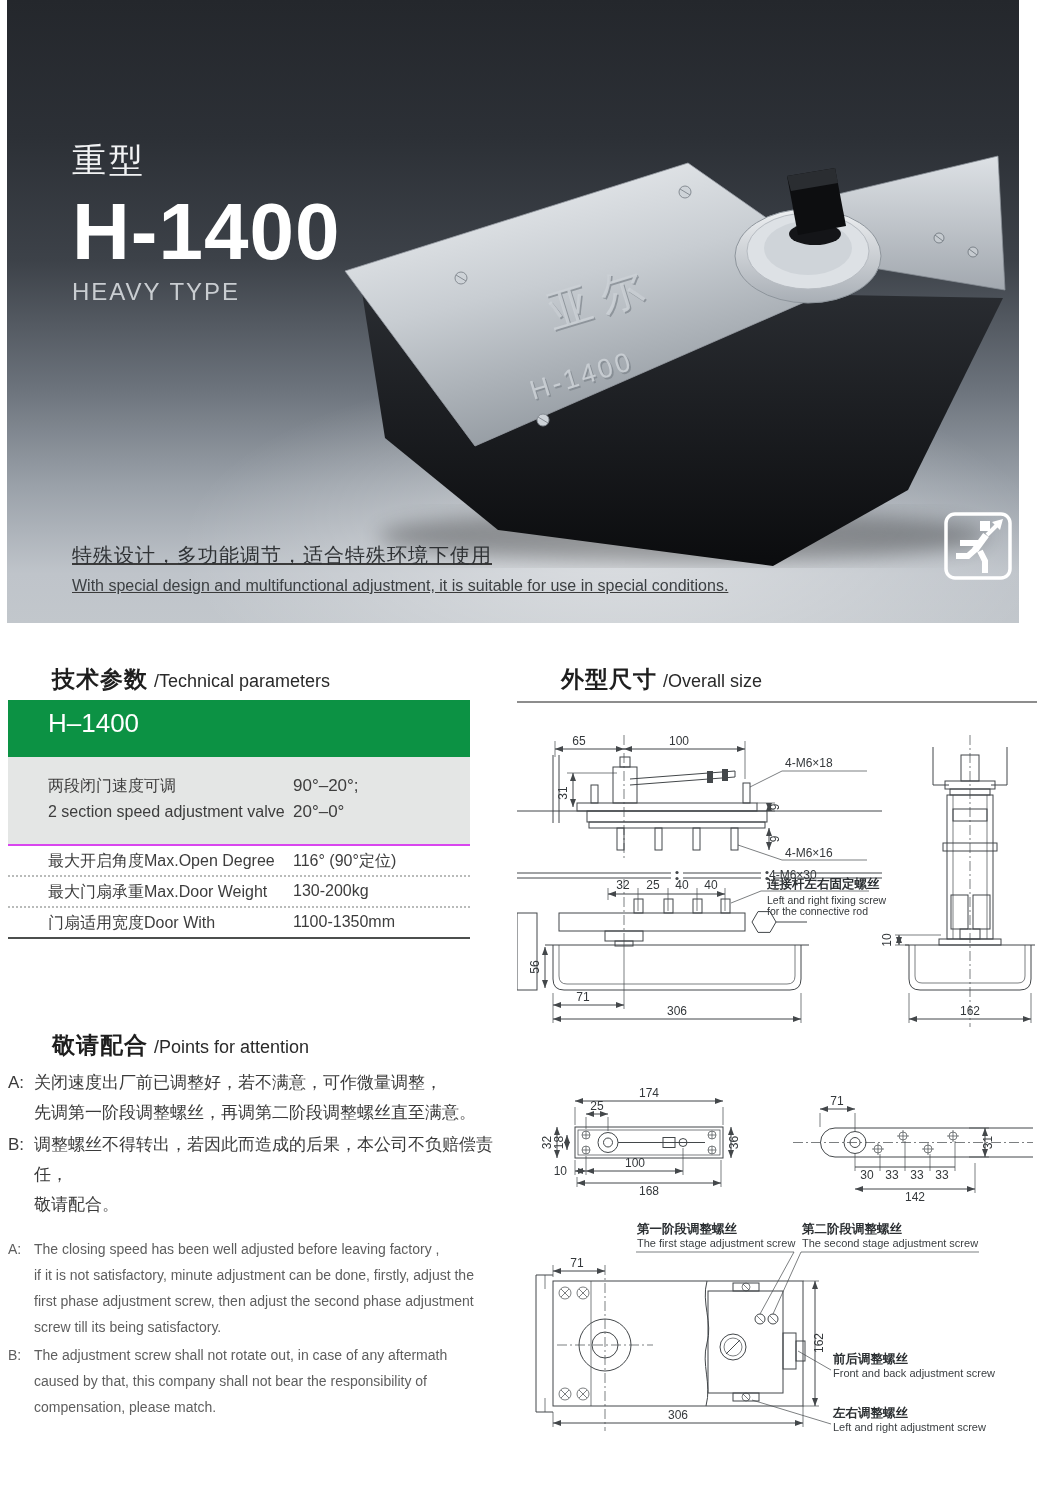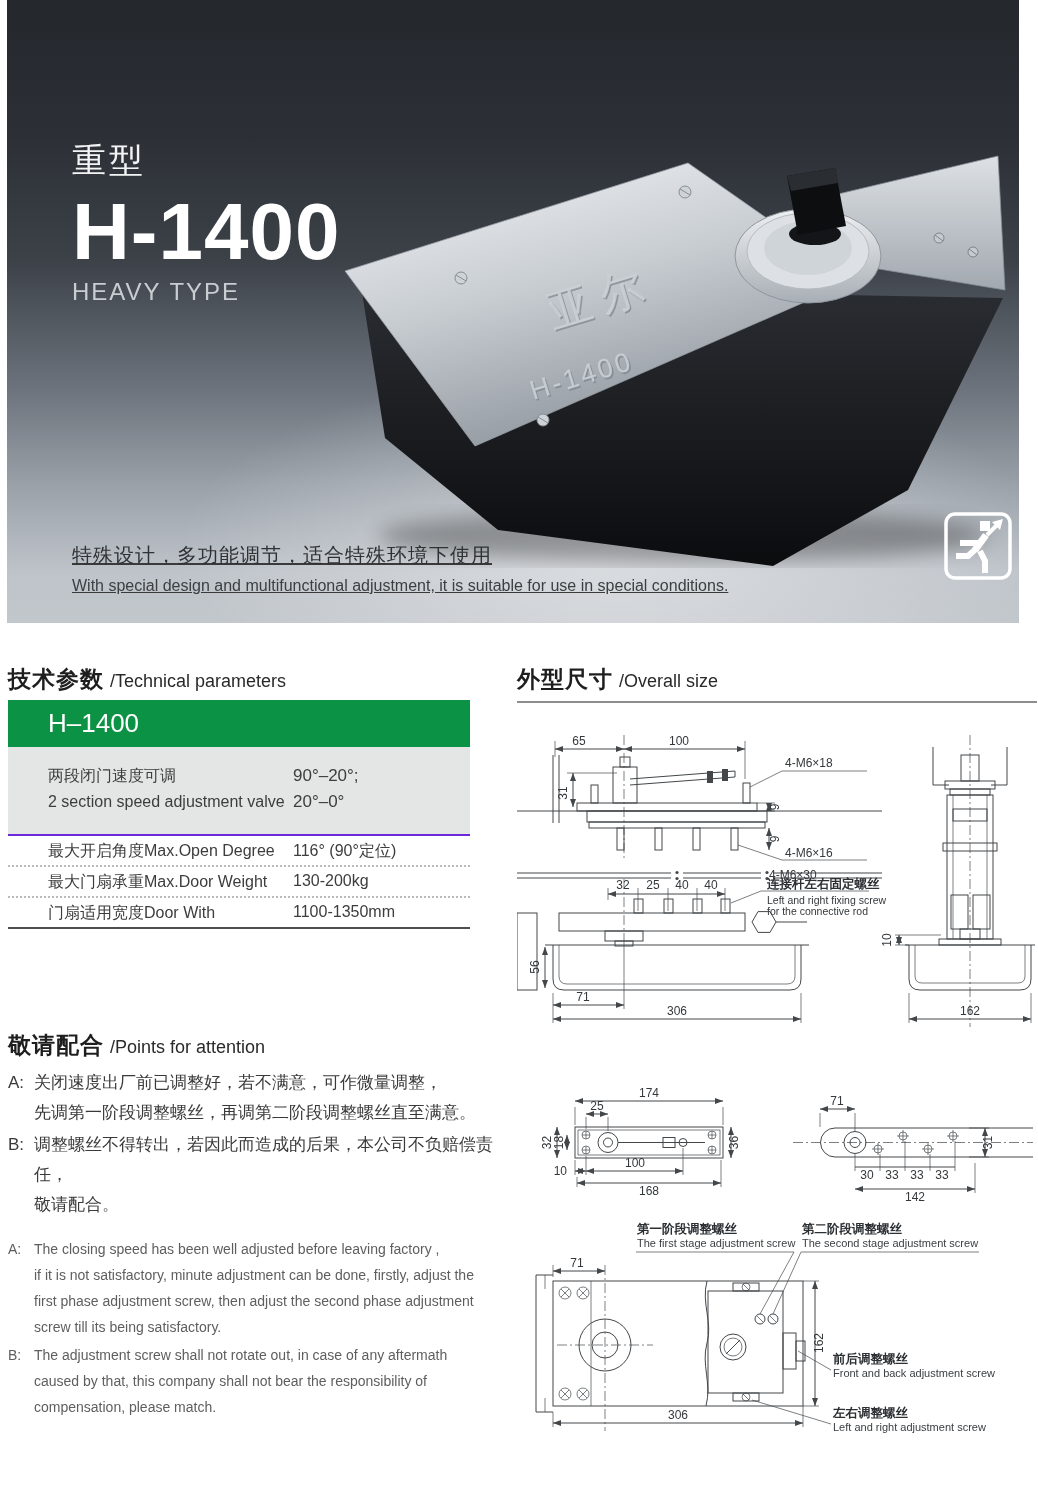--- a/index.html
+++ b/index.html
@@ -14,27 +14,27 @@
   .hero-cat{font-size:34px;color:#f2f3f4;letter-spacing:3px;}
   .hero-model{font-size:80px;font-weight:bold;color:#ffffff;letter-spacing:1px;line-height:1.05;margin-top:6px;}
   .hero-type{font-size:24px;color:#c9cdd1;letter-spacing:2px;margin-top:4px;}
   .hero-desc{position:absolute;left:65px;top:542px;text-decoration:underline;}
   .hero-desc-cn{font-size:20px;color:#2f3235;letter-spacing:1px;}
   .hero-desc-en{font-size:16px;color:#3c4043;margin-top:8px;}
   .product-photo{position:absolute;left:336px;top:138px;}
   .exit-icon{position:absolute;left:935px;top:510px;}
   
   .sec{position:absolute;white-space:nowrap;}
-  .sec .cn{font-size:23px;font-weight:bold;color:#1e1e1e;letter-spacing:1px;}
+  .sec .cn{font-size:23px;font-weight:bold;color:#1e1e1e;letter-spacing:1px;margin-left:44px;}
   .sec .en{font-size:18px;color:#2a2a2a;margin-left:6px;}
   .size-rule{position:absolute;left:517px;top:701px;width:520px;height:2px;background:#8d8d8d;}
   
   .tech-table{position:absolute;left:8px;top:700px;width:462px;}
-  .tt-head{height:47px;line-height:47px;padding-left:40px;color:#ffffff;font-size:26px;}
-  .tt-speed{position:relative;height:87px;border-bottom:2px solid #6d28d9;}
+  .tt-head{height:57px;line-height:47px;padding-left:40px;color:#ffffff;font-size:26px;}
+  .tt-speed{position:relative;height:87px;border-bottom:2px solid #d946ef;}
   .tt-speed .lab{position:absolute;left:40px;top:16px;font-size:16px;line-height:26px;color:#3d3d3d;}
   .tt-speed .val{position:absolute;left:285px;top:16px;font-size:17px;line-height:26px;color:#3d3d3d;}
   .tt-row{position:relative;height:29px;border-bottom:2px dotted #b9bbba;}
   .tt-row:last-child{border-bottom:2px solid #4c4f4d;}
   .tt-row .lab{position:absolute;left:40px;top:5px;font-size:16px;color:#3d3d3d;white-space:nowrap;}
   .tt-row .val{position:absolute;left:285px;top:5px;font-size:16px;color:#3d3d3d;white-space:nowrap;}
   
   .attention{position:absolute;left:8px;top:1068px;width:502px;}
   .att-item{display:flex;margin-bottom:2px;}
   .att-item .marker{flex:0 0 26px;}

